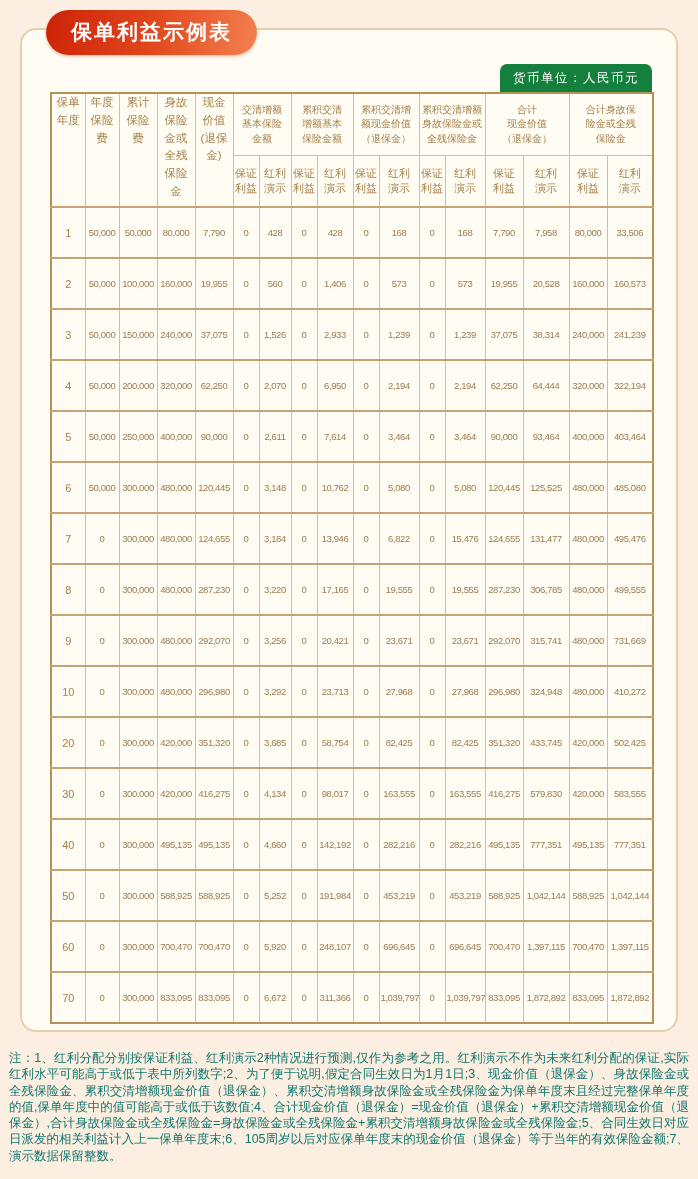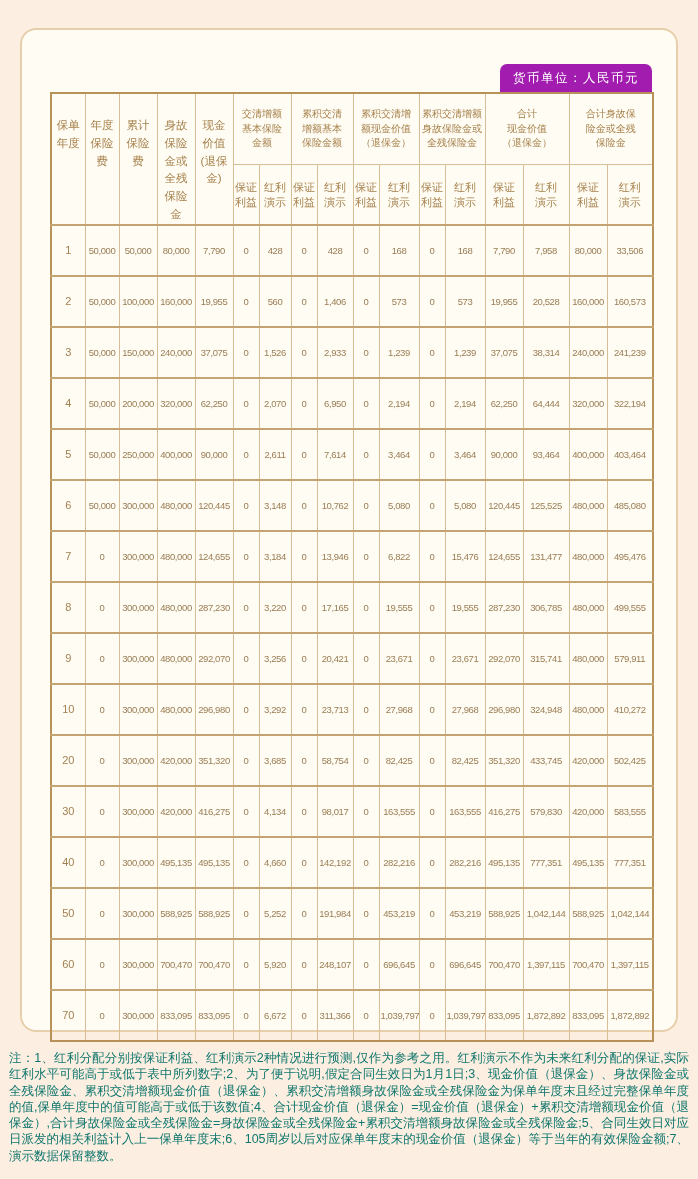--- a/index.html
+++ b/index.html
@@ -20,39 +20,39 @@
     background:linear-gradient(100deg,#cd2308 0%,#e1461c 50%,#f3824e 100%);
     color:#ffffff; font-size:21px; font-weight:bold; letter-spacing:2px;
     padding:8px 25px 9px; border-radius:26px;
     box-shadow:0 2px 3px rgba(180,60,20,.25);
   }
 
   .table-area { position:relative; margin:62px 24px 0 28px; }
 
   .currency-badge {
     position:absolute; right:0; bottom:100%;
-    background:#a21caf; color:#ffffff;
+    background:#15803d; color:#ffffff;
     font-size:12.5px; letter-spacing:1.5px;
     padding:6px 13px 5px;
     border-radius:7px 7px 0 0;
     white-space:nowrap;
   }
 
   table.benefit {
     border-collapse:collapse; table-layout:fixed;
     width:602px; border:2px solid #b69158;
   }
   th, td {
     border:1px solid #d7be96;
     text-align:center; padding:0 1px;
     overflow:visible;
   }
   thead th { color:#a6814c; font-weight:normal; }
   th.single {
-    vertical-align:top; padding-top:23px;
+    vertical-align:top; padding-top:0;
     font-size:11.5px; line-height:1.55; white-space:pre-line;
   }
   th.group {
     vertical-align:middle; height:62px;
     font-size:10px; line-height:1.45; white-space:pre-line;
   }
   tr.sub-row th {
     vertical-align:middle; height:52px;
     font-size:11px; line-height:1.35; white-space:pre-line;
   }
@@ -67,20 +67,21 @@
   .notes {
     margin:18px 9px 0;
     font-size:12.5px; line-height:1.3;
     color:#0f766e; text-align:justify;
   }
 </style>
 </head>
 <body>
 
 <div class="card">
+  <div class="title-badge">保单利益示例表</div>
 
   <div class="table-area">
     <div class="currency-badge">货币单位：人民币元</div>
 
     <table class="benefit">
       <colgroup>
         <col style="width:34px">
           <col style="width:34px">
           <col style="width:38px">
           <col style="width:38px">
@@ -327,21 +328,21 @@
             <td>3,256</td>
             <td>0</td>
             <td>20,421</td>
             <td>0</td>
             <td>23,671</td>
             <td>0</td>
             <td>23,671</td>
             <td>292,070</td>
             <td>315,741</td>
             <td>480,000</td>
-            <td>579,911</td>
+            <td>731,669</td>
           </tr>
           <tr>
             <td>10</td>
             <td>0</td>
             <td>300,000</td>
             <td>480,000</td>
             <td>296,980</td>
             <td>0</td>
             <td>3,292</td>
             <td>0</td>

